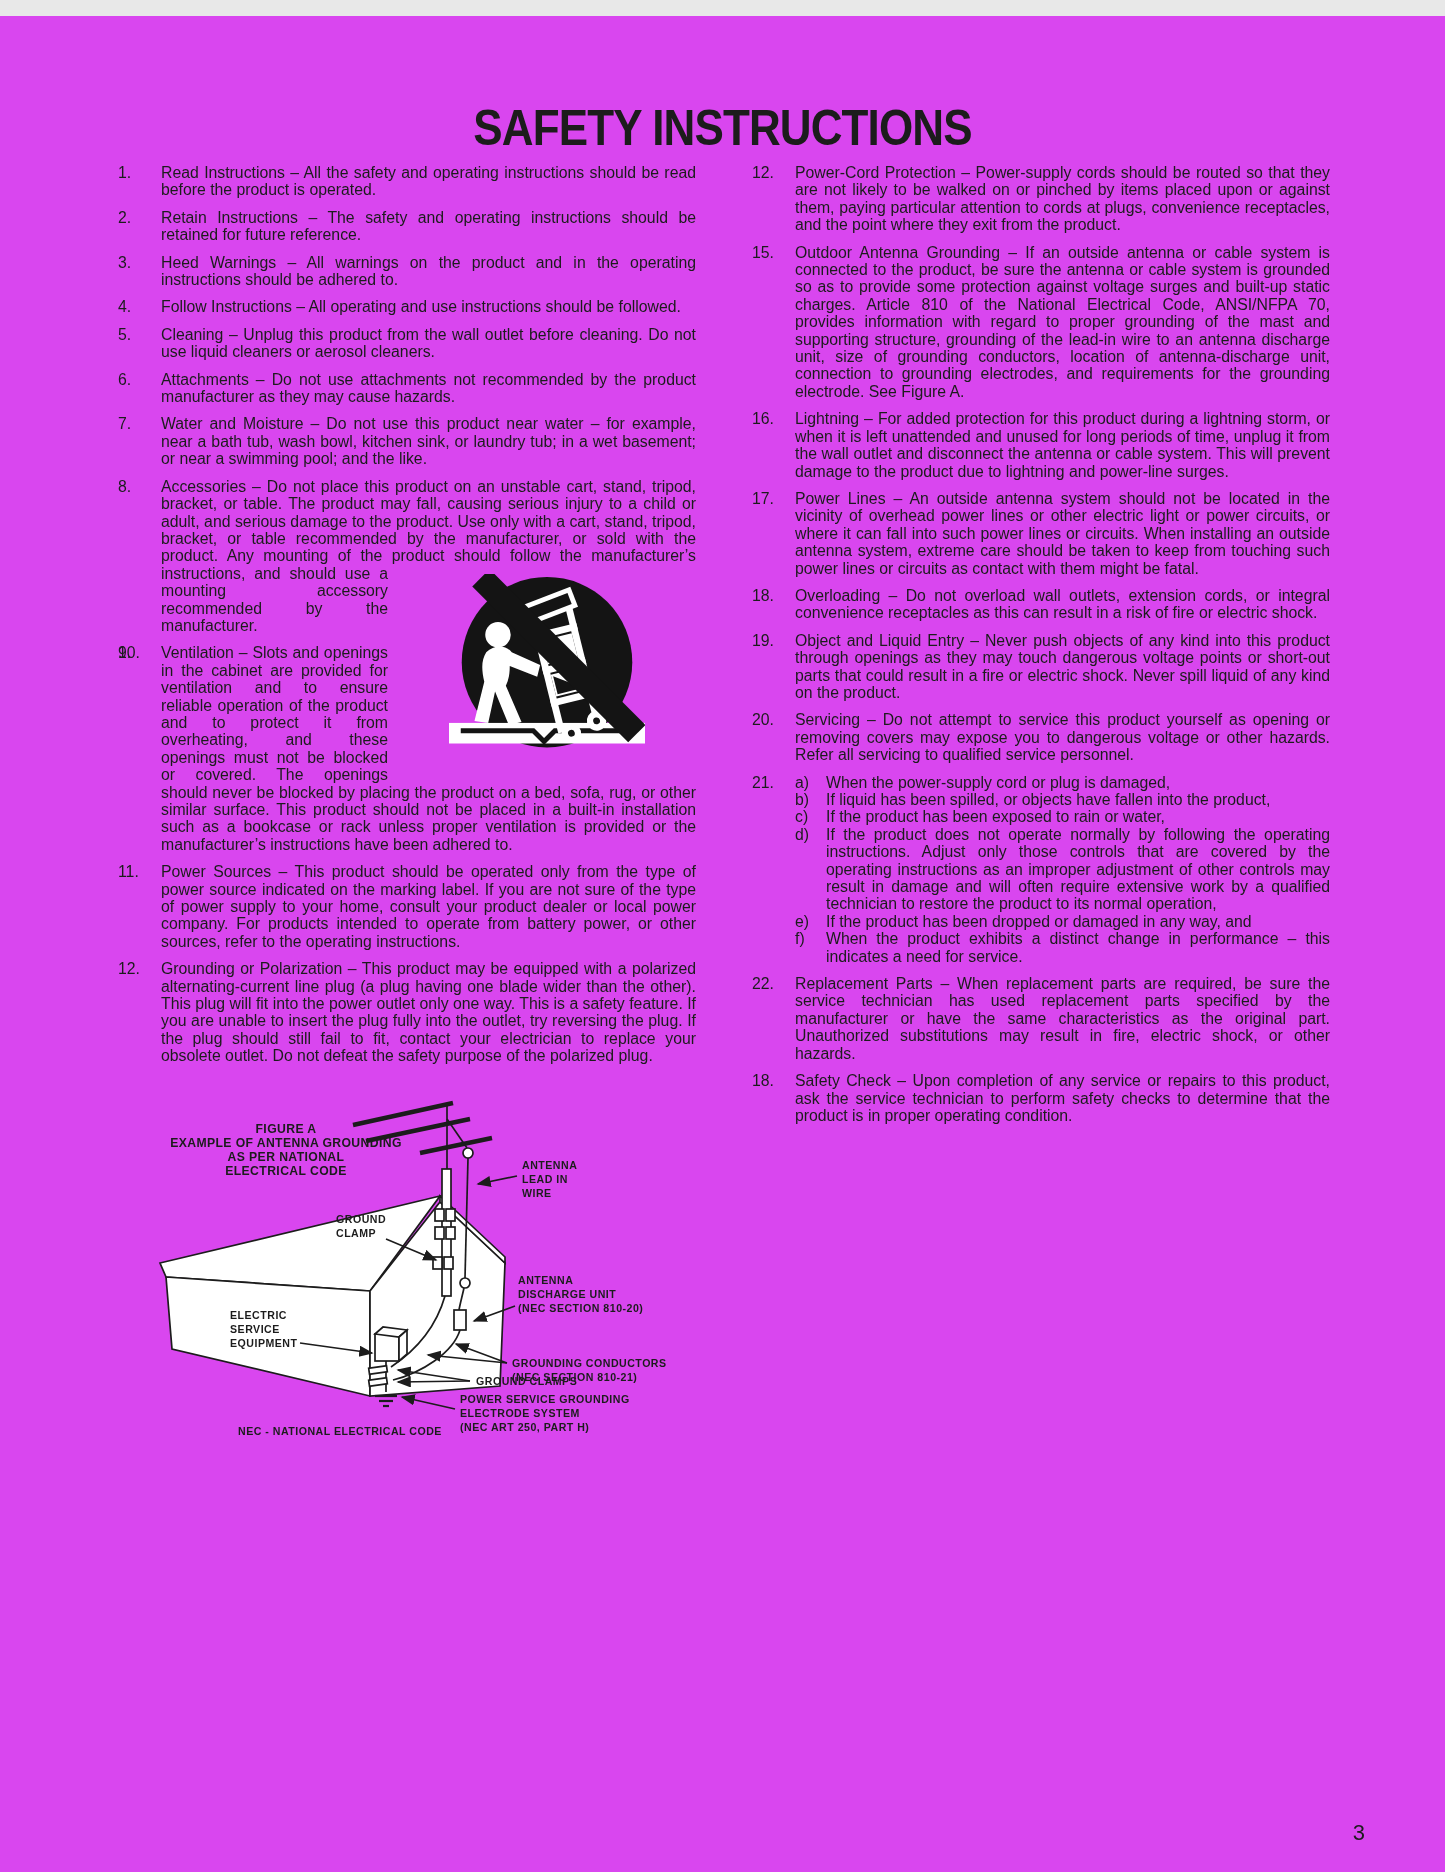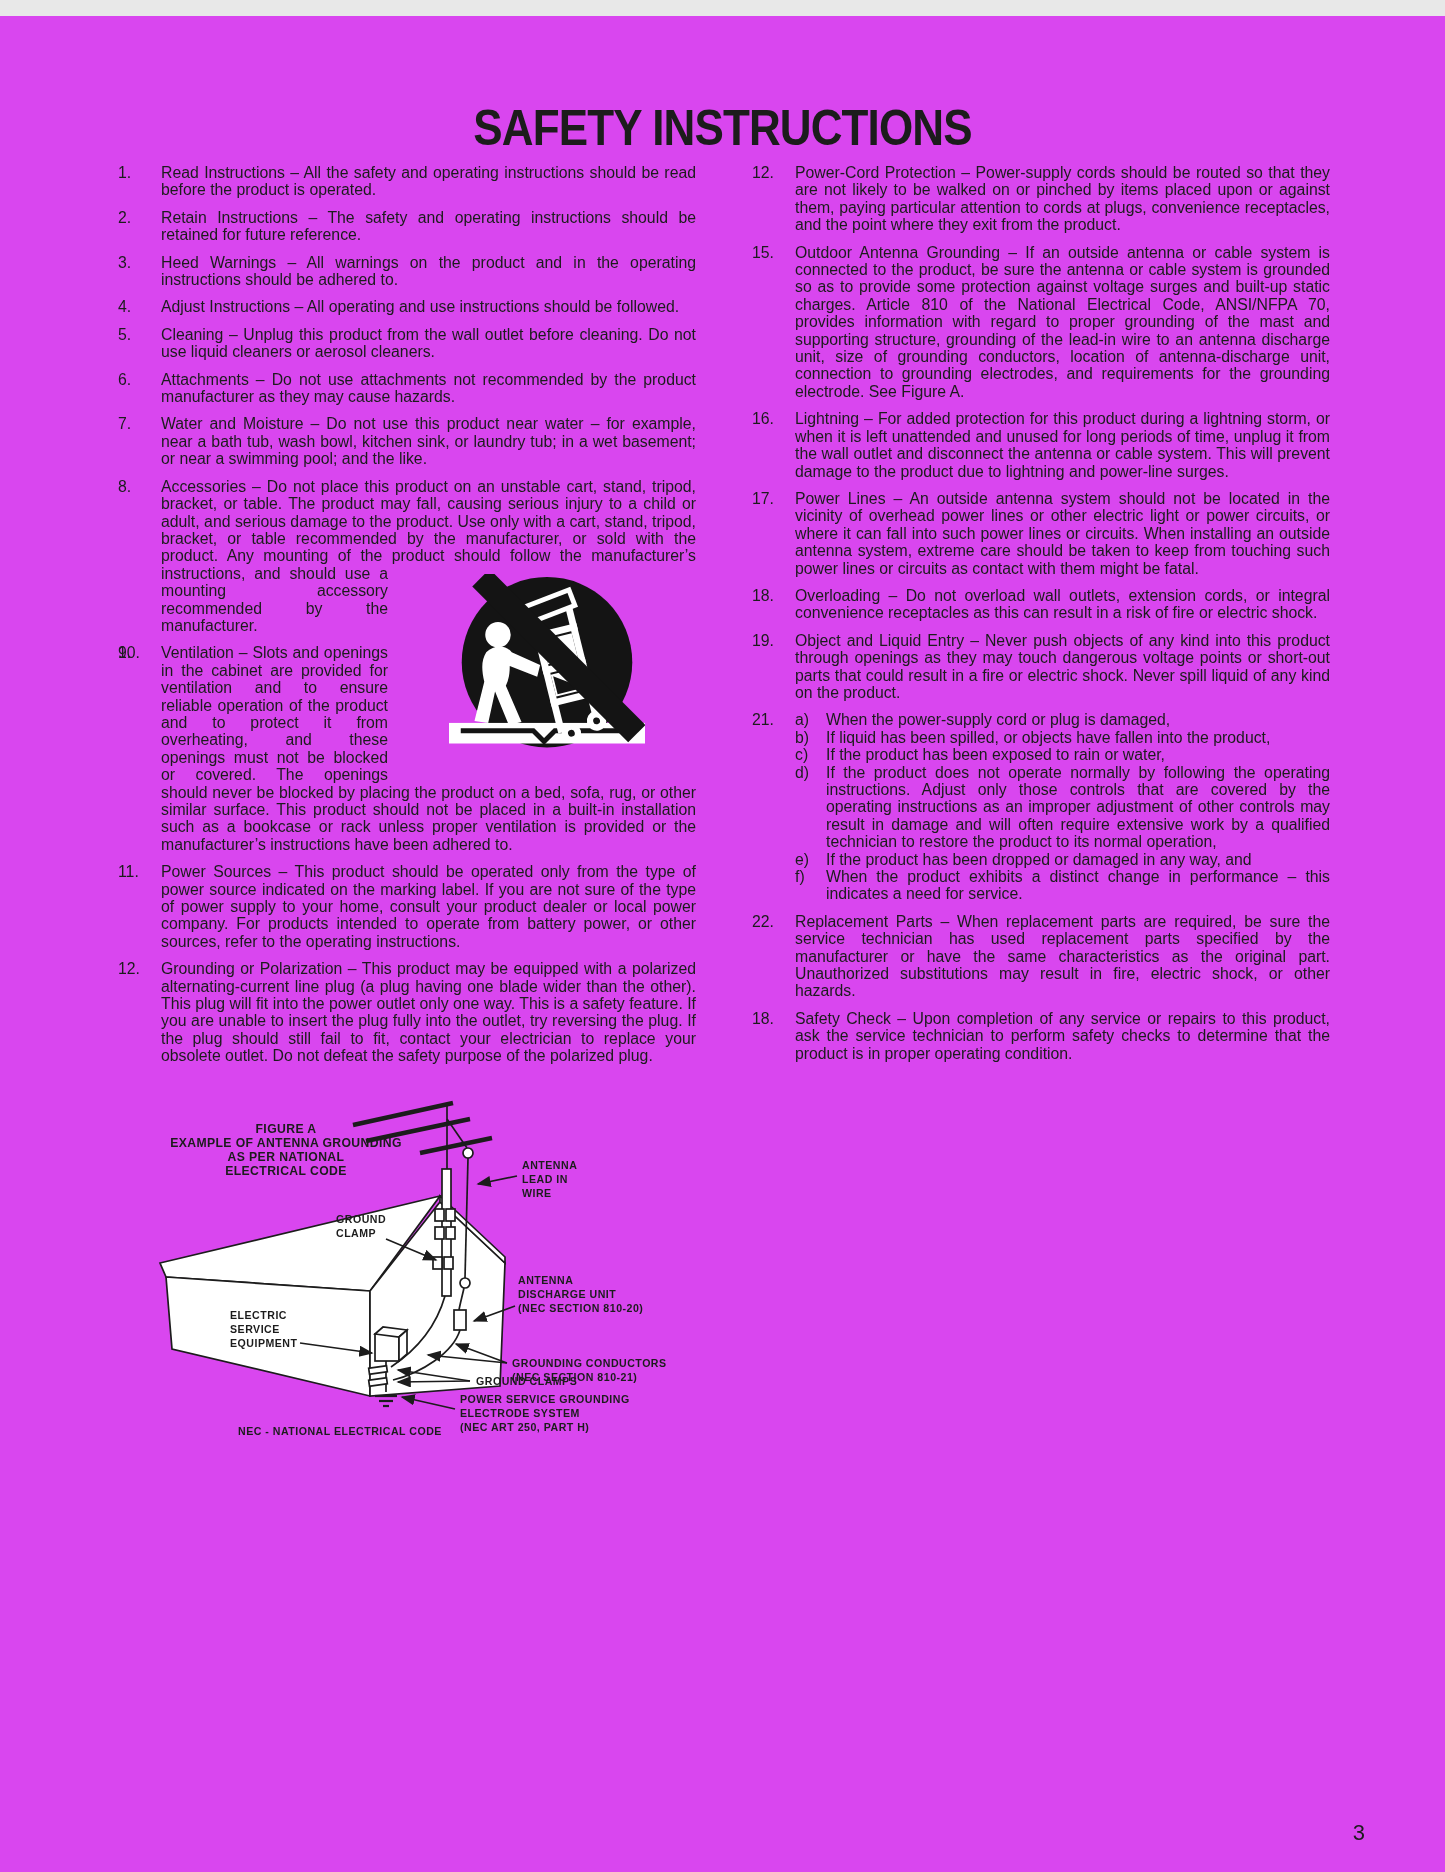--- a/index.html
+++ b/index.html
@@ -93,21 +93,21 @@
 
 <div class="page">
   <h1 class="doc-title">SAFETY INSTRUCTIONS</h1>
 
   <div class="columns">
     <div class="col" id="col-left">
       <div id="left-items">
           <div class="item"><span class="num">1.</span><span>Read Instructions – All the safety and operating instructions should be read before the product is operated.</span></div>
           <div class="item"><span class="num">2.</span><span>Retain Instructions – The safety and operating instructions should be retained for future reference.</span></div>
           <div class="item"><span class="num">3.</span><span>Heed Warnings – All warnings on the product and in the operating instructions should be adhered to.</span></div>
-          <div class="item"><span class="num">4.</span><span>Adjust Instructions – All operating and use instructions should be followed.</span></div>
+          <div class="item"><span class="num">4.</span><span>Follow Instructions – All operating and use instructions should be followed.</span></div>
           <div class="item"><span class="num">5.</span><span>Cleaning – Unplug this product from the wall outlet before cleaning.  Do not use liquid cleaners or aerosol cleaners.</span></div>
           <div class="item"><span class="num">6.</span><span>Attachments – Do not use attachments not recommended by the product manufacturer as they may cause hazards.</span></div>
           <div class="item"><span class="num">7.</span><span>Water and Moisture – Do not use this product near water – for example, near a bath tub, wash bowl, kitchen sink, or laundry tub; in a wet basement; or near a swimming pool; and the like.</span></div>
           <div class="item"><span class="num">8.</span><span>Accessories – Do not place this product on an unstable cart, stand, tripod, bracket, or table.  The product may fall, causing serious injury to a child or adult, and serious damage to the product.  Use only with a cart, stand, tripod, bracket, or table recommended by the manufacturer, or sold with the product.  Any mounting of the product should follow the manufacturer’s</span><span class="cart-float">
   <svg width="196" height="192" viewBox="0 0 200 192" xmlns="http://www.w3.org/2000/svg">
     <circle cx="100" cy="88" r="87" fill="#141414"></circle>
     <rect x="-6" y="150" width="212" height="21" fill="#ffffff"></rect>
     <path d="M12,158 L86,158 L97,169 L108,158 L190,158" fill="none" stroke="#141414" stroke-width="5"></path>
 
     <circle cx="50" cy="60" r="13" fill="#ffffff"></circle>
@@ -251,20 +251,21 @@
     </div>
 
     <div class="col" id="col-right">
       <div id="right-items">
           <div class="item"><span class="num">12.</span><span>Power-Cord Protection – Power-supply cords should be routed so that they are not likely to be walked on or pinched by items placed upon or against them, paying particular attention to cords at plugs, convenience receptacles, and the point where they exit from the product.</span></div>
           <div class="item"><span class="num">15.</span><span>Outdoor Antenna Grounding – If an outside antenna or cable system is connected to the product, be sure the antenna or cable system is grounded so as to provide some protection against voltage surges and built-up static charges.  Article 810 of the National Electrical Code, ANSI/NFPA 70, provides information with regard to proper grounding of the mast and supporting structure, grounding of the lead-in wire to an antenna discharge unit, size of grounding conductors, location of antenna-discharge unit, connection to grounding electrodes, and requirements for the grounding electrode.  See Figure A.</span></div>
           <div class="item"><span class="num">16.</span><span>Lightning – For added protection for this product during a lightning storm, or when it is left unattended and unused for long periods of time, unplug it from the wall outlet and disconnect the antenna or cable system.  This will prevent damage to the product due to lightning and power-line surges.</span></div>
           <div class="item"><span class="num">17.</span><span>Power Lines – An outside antenna system should not be located in the vicinity of overhead power lines or other electric light or power circuits, or where it can fall into such power lines or circuits.  When installing an outside antenna system, extreme care should be taken to keep from touching such power lines or circuits as contact with them might be fatal.</span></div>
           <div class="item"><span class="num">18.</span><span>Overloading – Do not overload wall outlets, extension cords, or integral convenience receptacles as this can result in a risk of fire or electric shock.</span></div>
           <div class="item"><span class="num">19.</span><span>Object and Liquid Entry – Never push objects of any kind into this product through openings as they may touch dangerous voltage points or short-out parts that could result in a fire or electric shock.  Never spill liquid of any kind on the product.</span></div>
+          <div class="item"><span class="num">20.</span><span>Servicing – Do not attempt to service this product yourself as opening or removing covers may expose you to dangerous voltage or other hazards.  Refer all servicing to qualified service personnel.</span></div>
           <div class="item"><span class="num">21.</span><div class="subs">
               <div class="sub"><span class="ltr">a)</span><span>When the power-supply cord or plug is damaged,</span></div>
               <div class="sub"><span class="ltr">b)</span><span>If liquid has been spilled, or objects have fallen into the product,</span></div>
               <div class="sub"><span class="ltr">c)</span><span>If the product has been exposed to rain or water,</span></div>
               <div class="sub"><span class="ltr">d)</span><span>If the product does not operate normally by following the operating instructions.  Adjust only those controls that are covered by the operating instructions as an improper adjustment of other controls may result in damage and will often require extensive work by a qualified technician to restore the product to its normal operation,</span></div>
               <div class="sub"><span class="ltr">e)</span><span>If the product has been dropped or damaged in any way, and</span></div>
               <div class="sub"><span class="ltr">f)</span><span>When the product exhibits a distinct change in performance – this indicates a need for service.</span></div>
             </div></div>
           <div class="item"><span class="num">22.</span><span>Replacement Parts – When replacement parts are required, be sure the service technician has used replacement parts specified by the manufacturer or have the same characteristics as the original part.  Unauthorized substitutions may result in fire, electric shock, or other hazards.</span></div>
           <div class="item"><span class="num">18.</span><span>Safety Check – Upon completion of any service or repairs to this product, ask the service technician to perform safety checks to determine that the product is in proper operating condition.</span></div>

